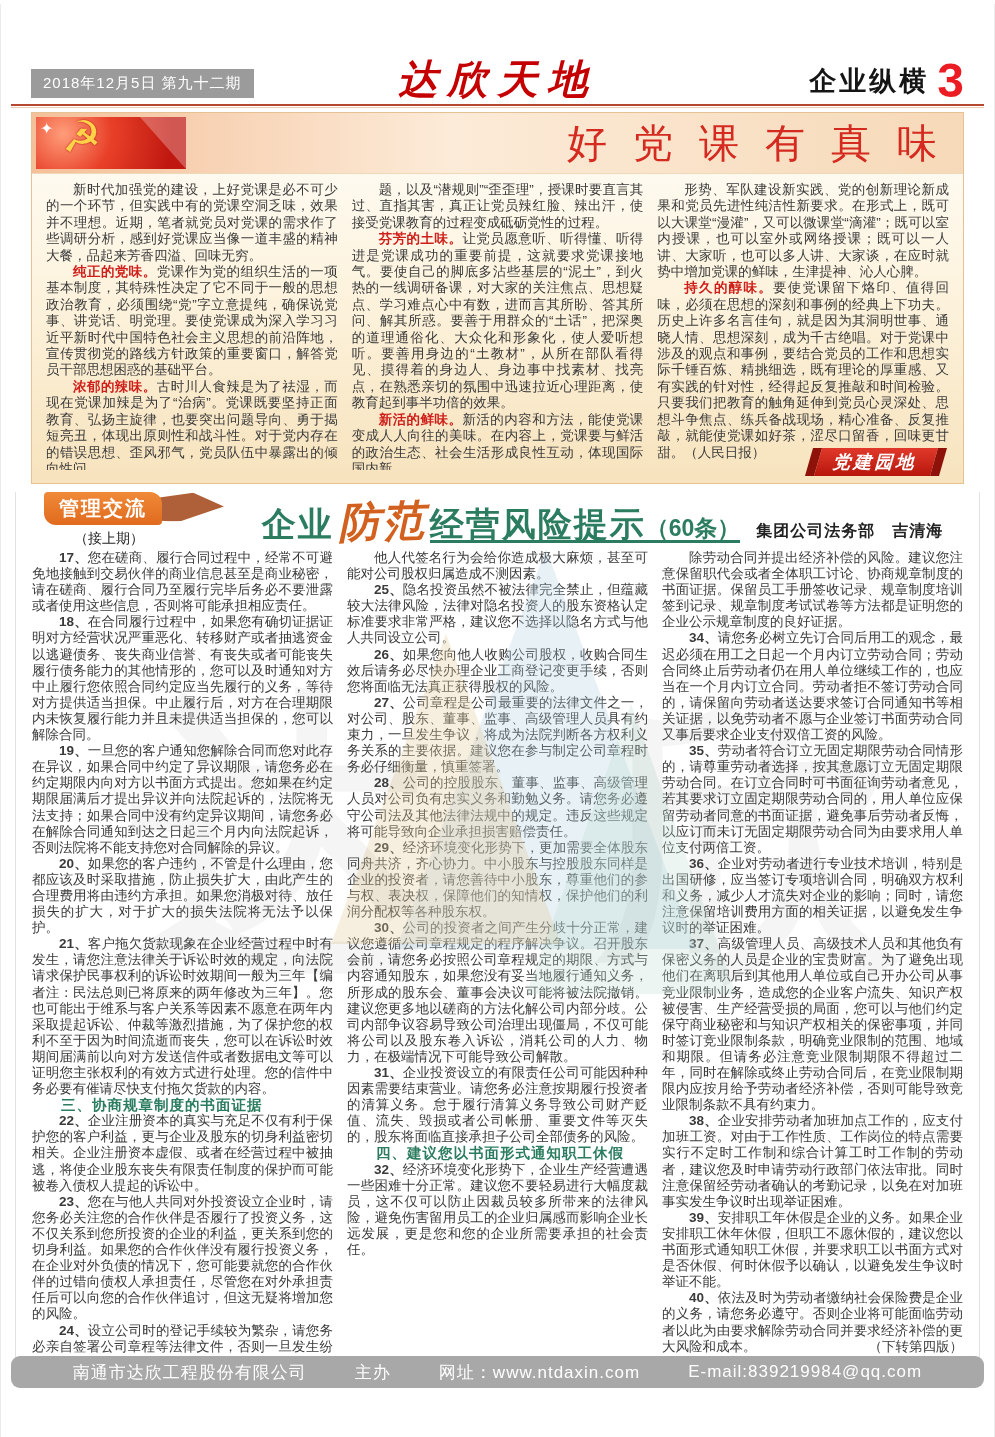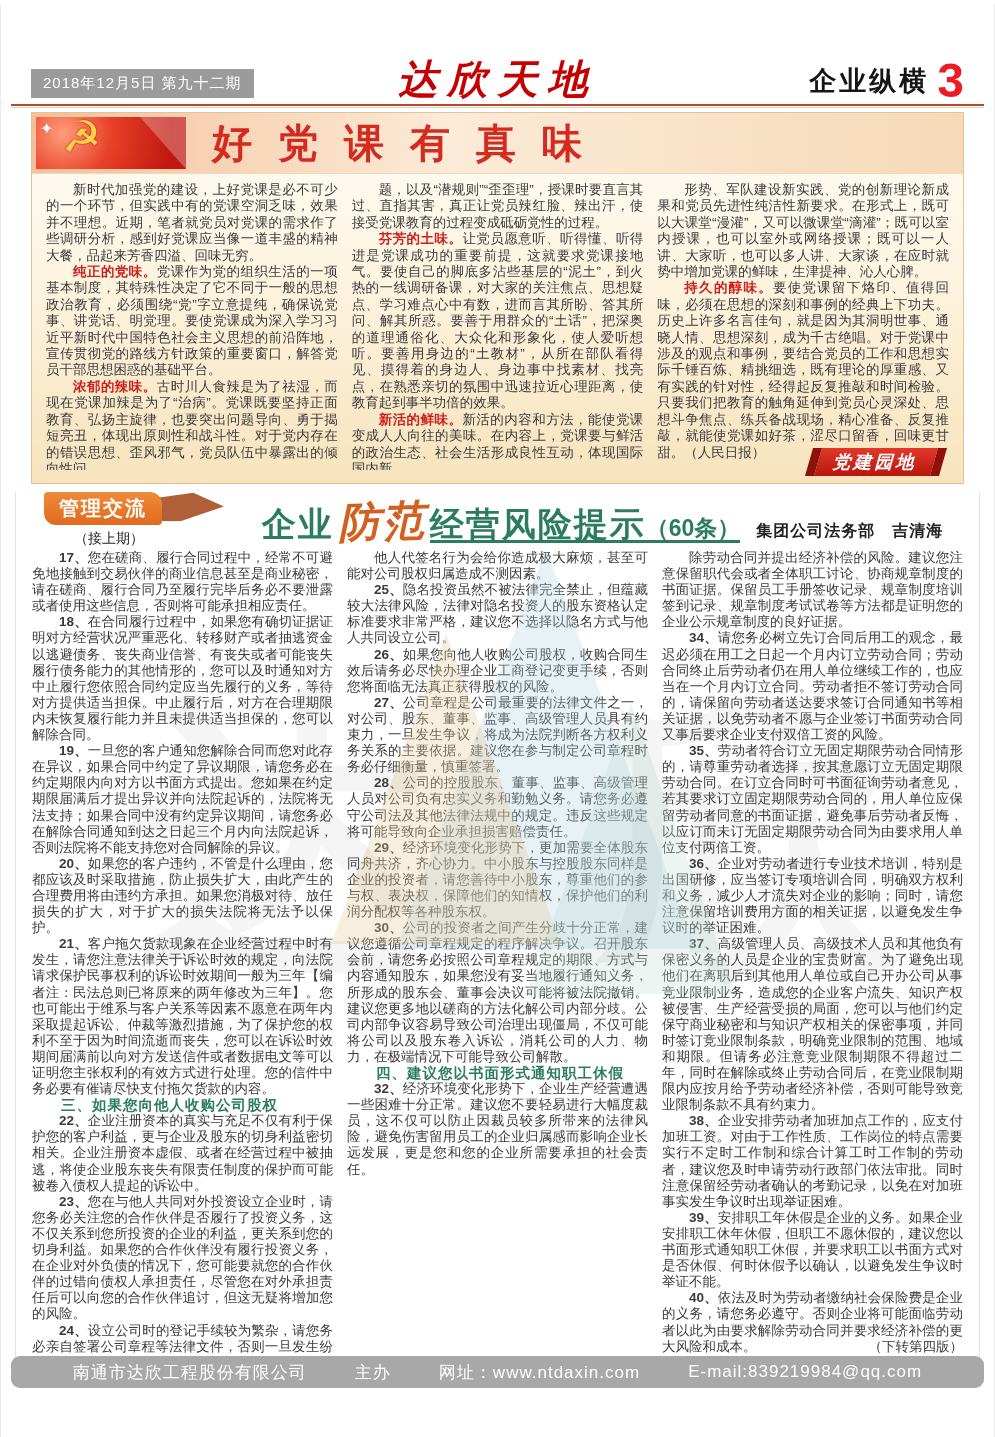--- a/index.html
+++ b/index.html
@@ -22,21 +22,21 @@
   
   .a1-box{position:relative;margin:4px 30px 0;height:372px;border:1px solid #e6c193;
     background:linear-gradient(180deg,#fffdf8 0%,#fdf4e0 45%,#f7e3bd 100%);box-sizing:border-box;}
   .a1-title{height:60px;display:flex;align-items:center;
     background:linear-gradient(90deg,#f4c099 0%,#fcebd8 45%,#f6d9b8 100%);border-bottom:1px solid #eed9b8;}
   .flag{position:relative;width:150px;height:52px;margin-left:4px;flex:0 0 auto;
     background:radial-gradient(circle at 18% 32%,#ff9d7a 0%,#e84028 38%,#c01810 85%);}
   .flag .emblem{position:absolute;left:26px;top:-6px;color:#ffd24a;font-size:44px;text-shadow:0 0 2px #a00;}
   .flag .spark{position:absolute;left:4px;top:2px;color:#fff;font-size:16px;}
   .flag .stripe{position:absolute;right:0;top:0;width:0;height:0;border-top:52px solid rgba(255,255,255,0.28);border-left:46px solid transparent;}
-  .a1-heading{flex:1;text-align:left;margin:0;color:#d42a20;font-size:40px;font-weight:bold;
+  .a1-heading{flex:1;text-align:right;margin:0;color:#d42a20;font-size:40px;font-weight:normal;
     letter-spacing:26px;text-indent:26px;white-space:nowrap;}
   .a1-cols{display:flex;gap:14px;padding:8px 14px;height:296px;box-sizing:border-box;overflow:hidden;}
   .a1-cols .col{flex:1;font-size:13.5px;line-height:16.4px;color:#3a3a3a;text-align:justify;}
   .col p{margin:0;text-indent:2em;}
   .lead{color:#cf1f1a;font-weight:bold;}
   .badge{position:absolute;right:20px;bottom:7px;transform:skewX(-16deg);
     background:linear-gradient(180deg,#e0392b,#b8160c);color:#fff;font-weight:bold;font-size:18px;
     padding:2px 16px;border-left:9px solid #8f120a;border-right:9px solid #8f120a;letter-spacing:3px;}
 
   
@@ -132,33 +132,34 @@
         <span class="t-green">企业</span><span class="t-brush">防范</span><span class="t-under"><span class="t-green">经营风险提示</span><span class="t-count">（60条）</span></span><span class="byline">集团公司法务部　吉清海</span>
       </div>
     </div>
     <div class="a2-cols" id="a2cols">
         <div class="col">
           <p><span class="num">17、</span>您在磋商、履行合同过程中，经常不可避免地接触到交易伙伴的商业信息甚至是商业秘密，请在磋商、履行合同乃至履行完毕后务必不要泄露或者使用这些信息，否则将可能承担相应责任。</p>
           <p><span class="num">18、</span>在合同履行过程中，如果您有确切证据证明对方经营状况严重恶化、转移财产或者抽逃资金以逃避债务、丧失商业信誉、有丧失或者可能丧失履行债务能力的其他情形的，您可以及时通知对方中止履行您依照合同约定应当先履行的义务，等待对方提供适当担保。中止履行后，对方在合理期限内未恢复履行能力并且未提供适当担保的，您可以解除合同。</p>
           <p><span class="num">19、</span>一旦您的客户通知您解除合同而您对此存在异议，如果合同中约定了异议期限，请您务必在约定期限内向对方以书面方式提出。您如果在约定期限届满后才提出异议并向法院起诉的，法院将无法支持；如果合同中没有约定异议期间，请您务必在解除合同通知到达之日起三个月内向法院起诉，否则法院将不能支持您对合同解除的异议。</p>
           <p><span class="num">20、</span>如果您的客户违约，不管是什么理由，您都应该及时采取措施，防止损失扩大，由此产生的合理费用将由违约方承担。如果您消极对待、放任损失的扩大，对于扩大的损失法院将无法予以保护。</p>
           <p><span class="num">21、</span>客户拖欠货款现象在企业经营过程中时有发生，请您注意法律关于诉讼时效的规定，向法院请求保护民事权利的诉讼时效期间一般为三年【编者注：民法总则已将原来的两年修改为三年】。您也可能出于维系与客户关系等因素不愿意在两年内采取提起诉讼、仲裁等激烈措施，为了保护您的权利不至于因为时间流逝而丧失，您可以在诉讼时效期间届满前以向对方发送信件或者数据电文等可以证明您主张权利的有效方式进行处理。您的信件中务必要有催请尽快支付拖欠货款的内容。</p>
-          <p class="sec-heading">三、如果您向他人收购公司股权</p>
+          <p class="sec-heading">三、协商规章制度的书面证据</p>
           <p><span class="num">22、</span>企业注册资本的真实与充足不仅有利于保护您的客户利益，更与企业及股东的切身利益密切相关。企业注册资本虚假、或者在经营过程中被抽逃，将使企业股东丧失有限责任制度的保护而可能被卷入债权人提起的诉讼中。</p>
           <p><span class="num">23、</span>您在与他人共同对外投资设立企业时，请您务必关注您的合作伙伴是否履行了投资义务，这不仅关系到您所投资的企业的利益，更关系到您的切身利益。如果您的合作伙伴没有履行投资义务，在企业对外负债的情况下，您可能要就您的合作伙伴的过错向债权人承担责任，尽管您在对外承担责任后可以向您的合作伙伴追讨，但这无疑将增加您的风险。</p>
           <p><span class="num">24、</span>设立公司时的登记手续较为繁杂，请您务必亲自签署公司章程等法律文件，否则一旦发生纷争，</p>
         </div>
         <div class="col">
           <p>他人代签名行为会给你造成极大麻烦，甚至可能对公司股权归属造成不测因素。</p>
           <p><span class="num">25、</span>隐名投资虽然不被法律完全禁止，但蕴藏较大法律风险，法律对隐名投资人的股东资格认定标准要求非常严格，建议您不选择以隐名方式与他人共同设立公司。</p>
           <p><span class="num">26、</span>如果您向他人收购公司股权，收购合同生效后请务必尽快办理企业工商登记变更手续，否则您将面临无法真正获得股权的风险。</p>
           <p><span class="num">27、</span>公司章程是公司最重要的法律文件之一，对公司、股东、董事、监事、高级管理人员具有约束力，一旦发生争议，将成为法院判断各方权利义务关系的主要依据。建议您在参与制定公司章程时务必仔细衡量，慎重签署。</p>
           <p><span class="num">28、</span>公司的控股股东、董事、监事、高级管理人员对公司负有忠实义务和勤勉义务。请您务必遵守公司法及其他法律法规中的规定。违反这些规定将可能导致向企业承担损害赔偿责任。</p>
           <p><span class="num">29、</span>经济环境变化形势下，更加需要全体股东同舟共济，齐心协力。中小股东与控股股东同样是企业的投资者，请您善待中小股东，尊重他们的参与权、表决权，保障他们的知情权，保护他们的利润分配权等各种股东权。</p>
           <p><span class="num">30、</span>公司的投资者之间产生分歧十分正常，建议您遵循公司章程规定的程序解决争议。召开股东会前，请您务必按照公司章程规定的期限、方式与内容通知股东，如果您没有妥当地履行通知义务，所形成的股东会、董事会决议可能将被法院撤销。建议您更多地以磋商的方法化解公司内部分歧。公司内部争议容易导致公司治理出现僵局，不仅可能将公司以及股东卷入诉讼，消耗公司的人力、物力，在极端情况下可能导致公司解散。</p>
+          <p><span class="num">31、</span>企业投资设立的有限责任公司可能因种种因素需要结束营业。请您务必注意按期履行投资者的清算义务。怠于履行清算义务导致公司财产贬值、流失、毁损或者公司帐册、重要文件等灭失的，股东将面临直接承担子公司全部债务的风险。</p>
           <p class="sec-heading">四、建议您以书面形式通知职工休假</p>
           <p><span class="num">32、</span>经济环境变化形势下，企业生产经营遭遇一些困难十分正常。建议您不要轻易进行大幅度裁员，这不仅可以防止因裁员较多所带来的法律风险，避免伤害留用员工的企业归属感而影响企业长远发展，更是您和您的企业所需要承担的社会责任。</p>
         </div>
         <div class="col">
           <p>除劳动合同并提出经济补偿的风险。建议您注意保留职代会或者全体职工讨论、协商规章制度的书面证据。保留员工手册签收记录、规章制度培训签到记录、规章制度考试试卷等方法都是证明您的企业公示规章制度的良好证据。</p>
           <p><span class="num">34、</span>请您务必树立先订合同后用工的观念，最迟必须在用工之日起一个月内订立劳动合同；劳动合同终止后劳动者仍在用人单位继续工作的，也应当在一个月内订立合同。劳动者拒不签订劳动合同的，请保留向劳动者送达要求签订合同通知书等相关证据，以免劳动者不愿与企业签订书面劳动合同又事后要求企业支付双倍工资的风险。</p>
           <p><span class="num">35、</span>劳动者符合订立无固定期限劳动合同情形的，请尊重劳动者选择，按其意愿订立无固定期限劳动合同。在订立合同时可书面征询劳动者意见，若其要求订立固定期限劳动合同的，用人单位应保留劳动者同意的书面证据，避免事后劳动者反悔，以应订而未订无固定期限劳动合同为由要求用人单位支付两倍工资。</p>
           <p><span class="num">36、</span>企业对劳动者进行专业技术培训，特别是出国研修，应当签订专项培训合同，明确双方权利和义务，减少人才流失对企业的影响；同时，请您注意保留培训费用方面的相关证据，以避免发生争议时的举证困难。</p>
           <p><span class="num">37、</span>高级管理人员、高级技术人员和其他负有保密义务的人员是企业的宝贵财富。为了避免出现他们在离职后到其他用人单位或自己开办公司从事竞业限制业务，造成您的企业客户流失、知识产权被侵害、生产经营受损的局面，您可以与他们约定保守商业秘密和与知识产权相关的保密事项，并同时签订竞业限制条款，明确竞业限制的范围、地域和期限。但请务必注意竞业限制期限不得超过二年，同时在解除或终止劳动合同后，在竞业限制期限内应按月给予劳动者经济补偿，否则可能导致竞业限制条款不具有约束力。</p>
           <p><span class="num">38、</span>企业安排劳动者加班加点工作的，应支付加班工资。对由于工作性质、工作岗位的特点需要实行不定时工作制和综合计算工时工作制的劳动者，建议您及时申请劳动行政部门依法审批。同时注意保留经劳动者确认的考勤记录，以免在对加班事实发生争议时出现举证困难。</p>

